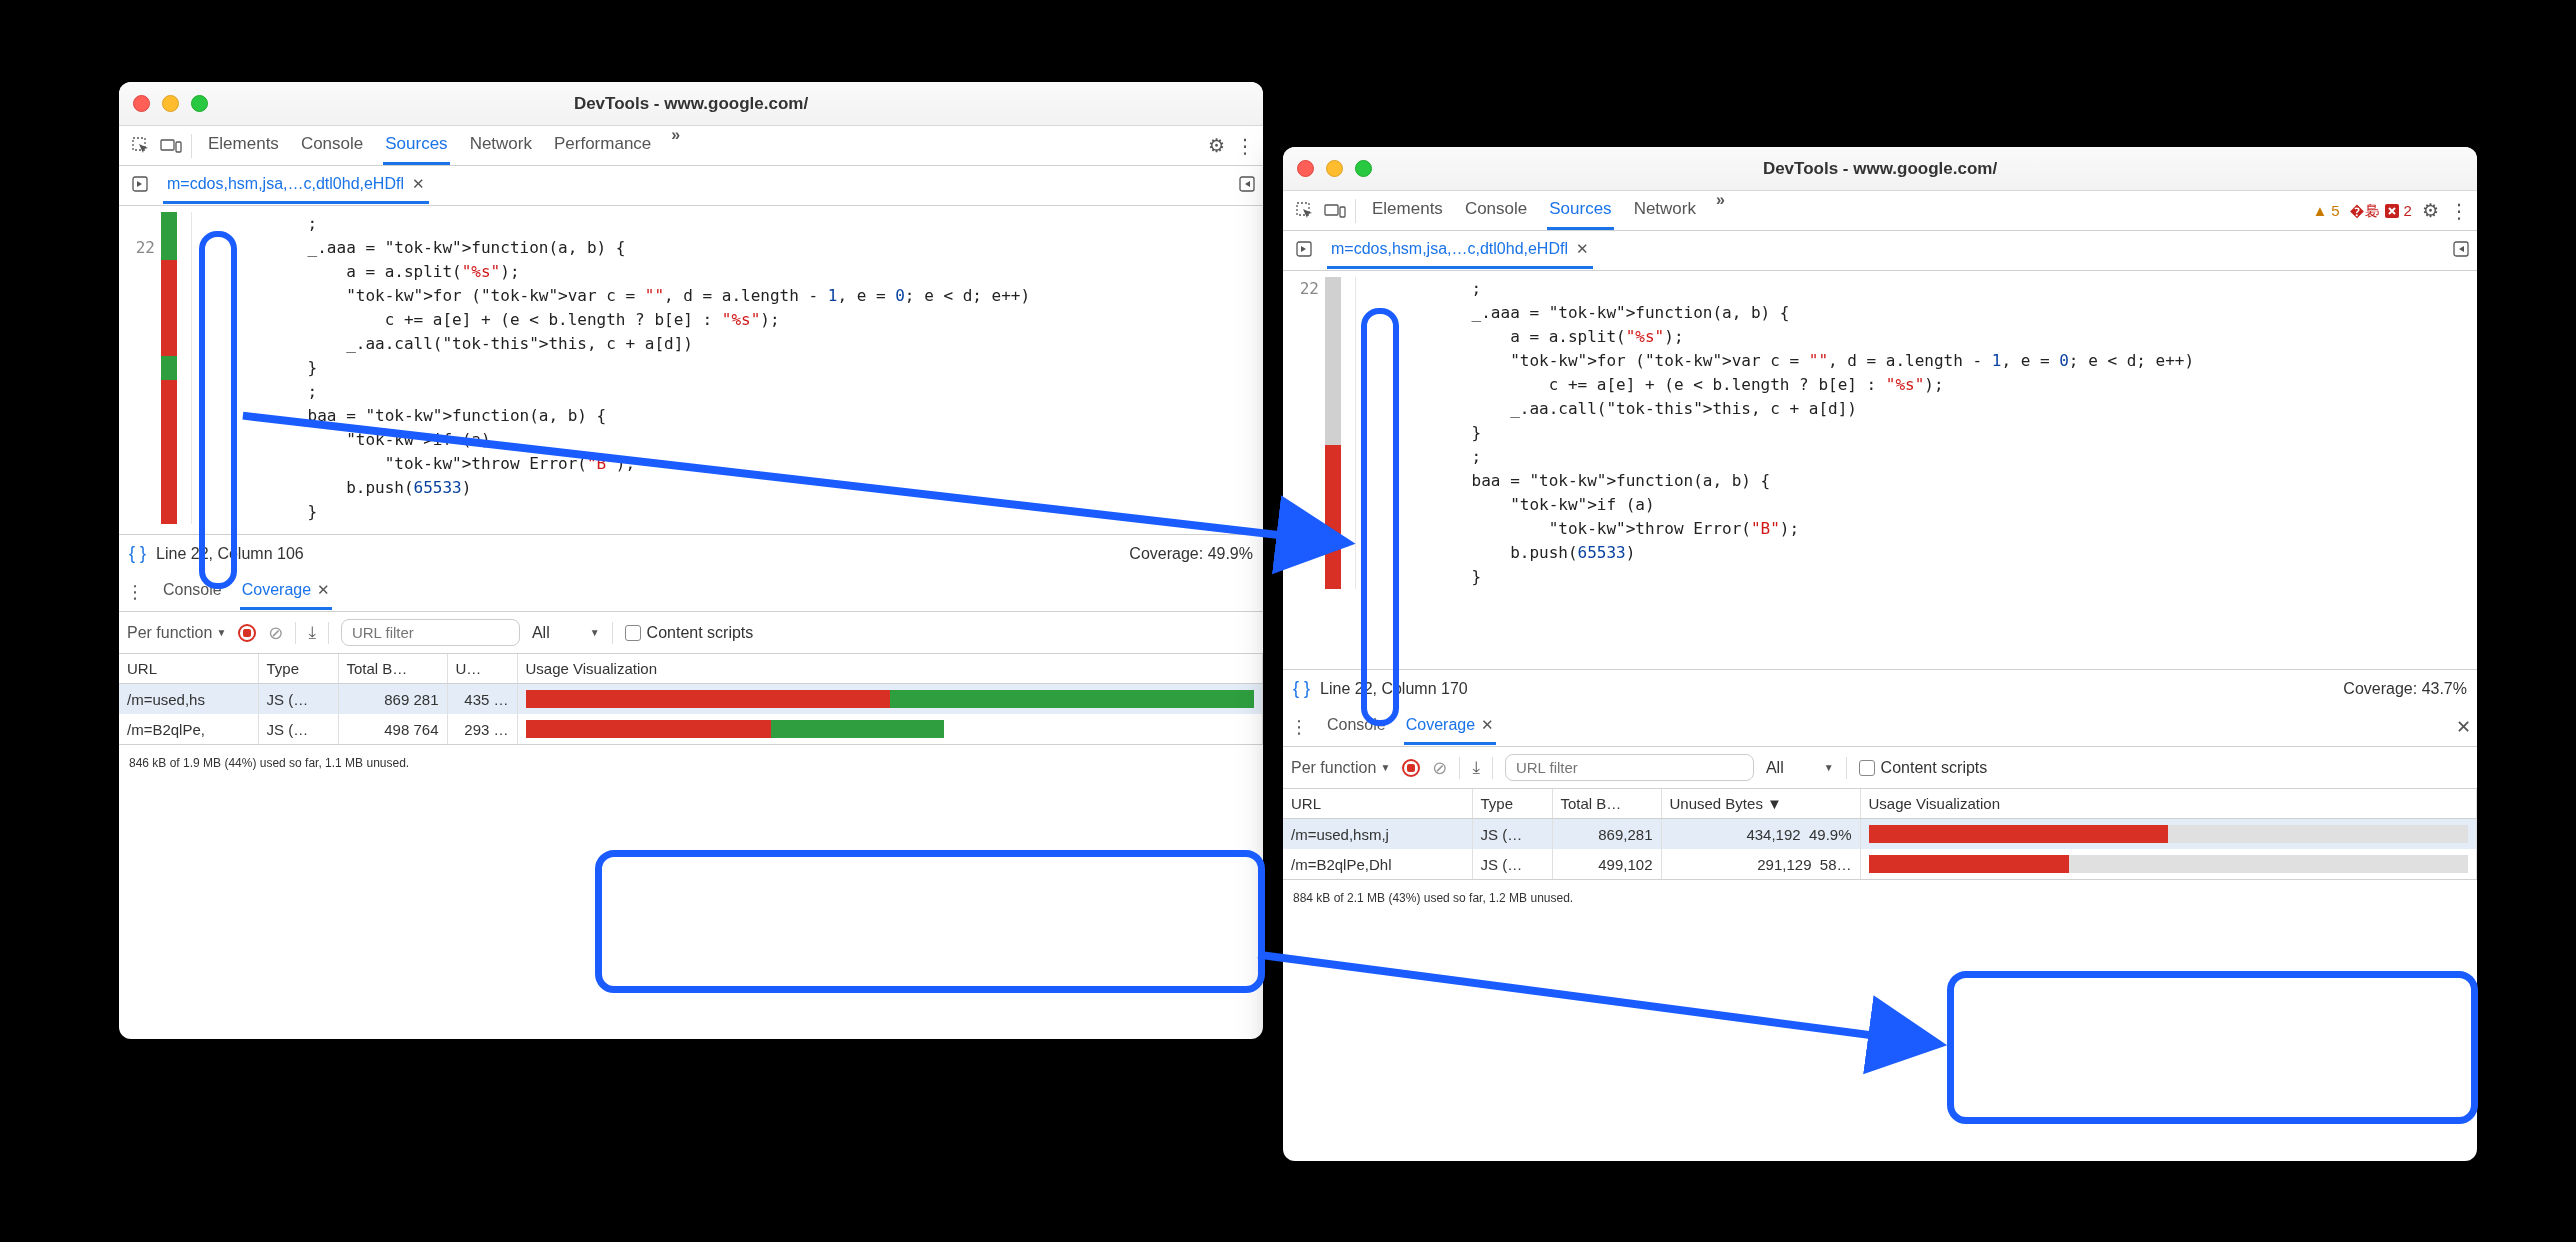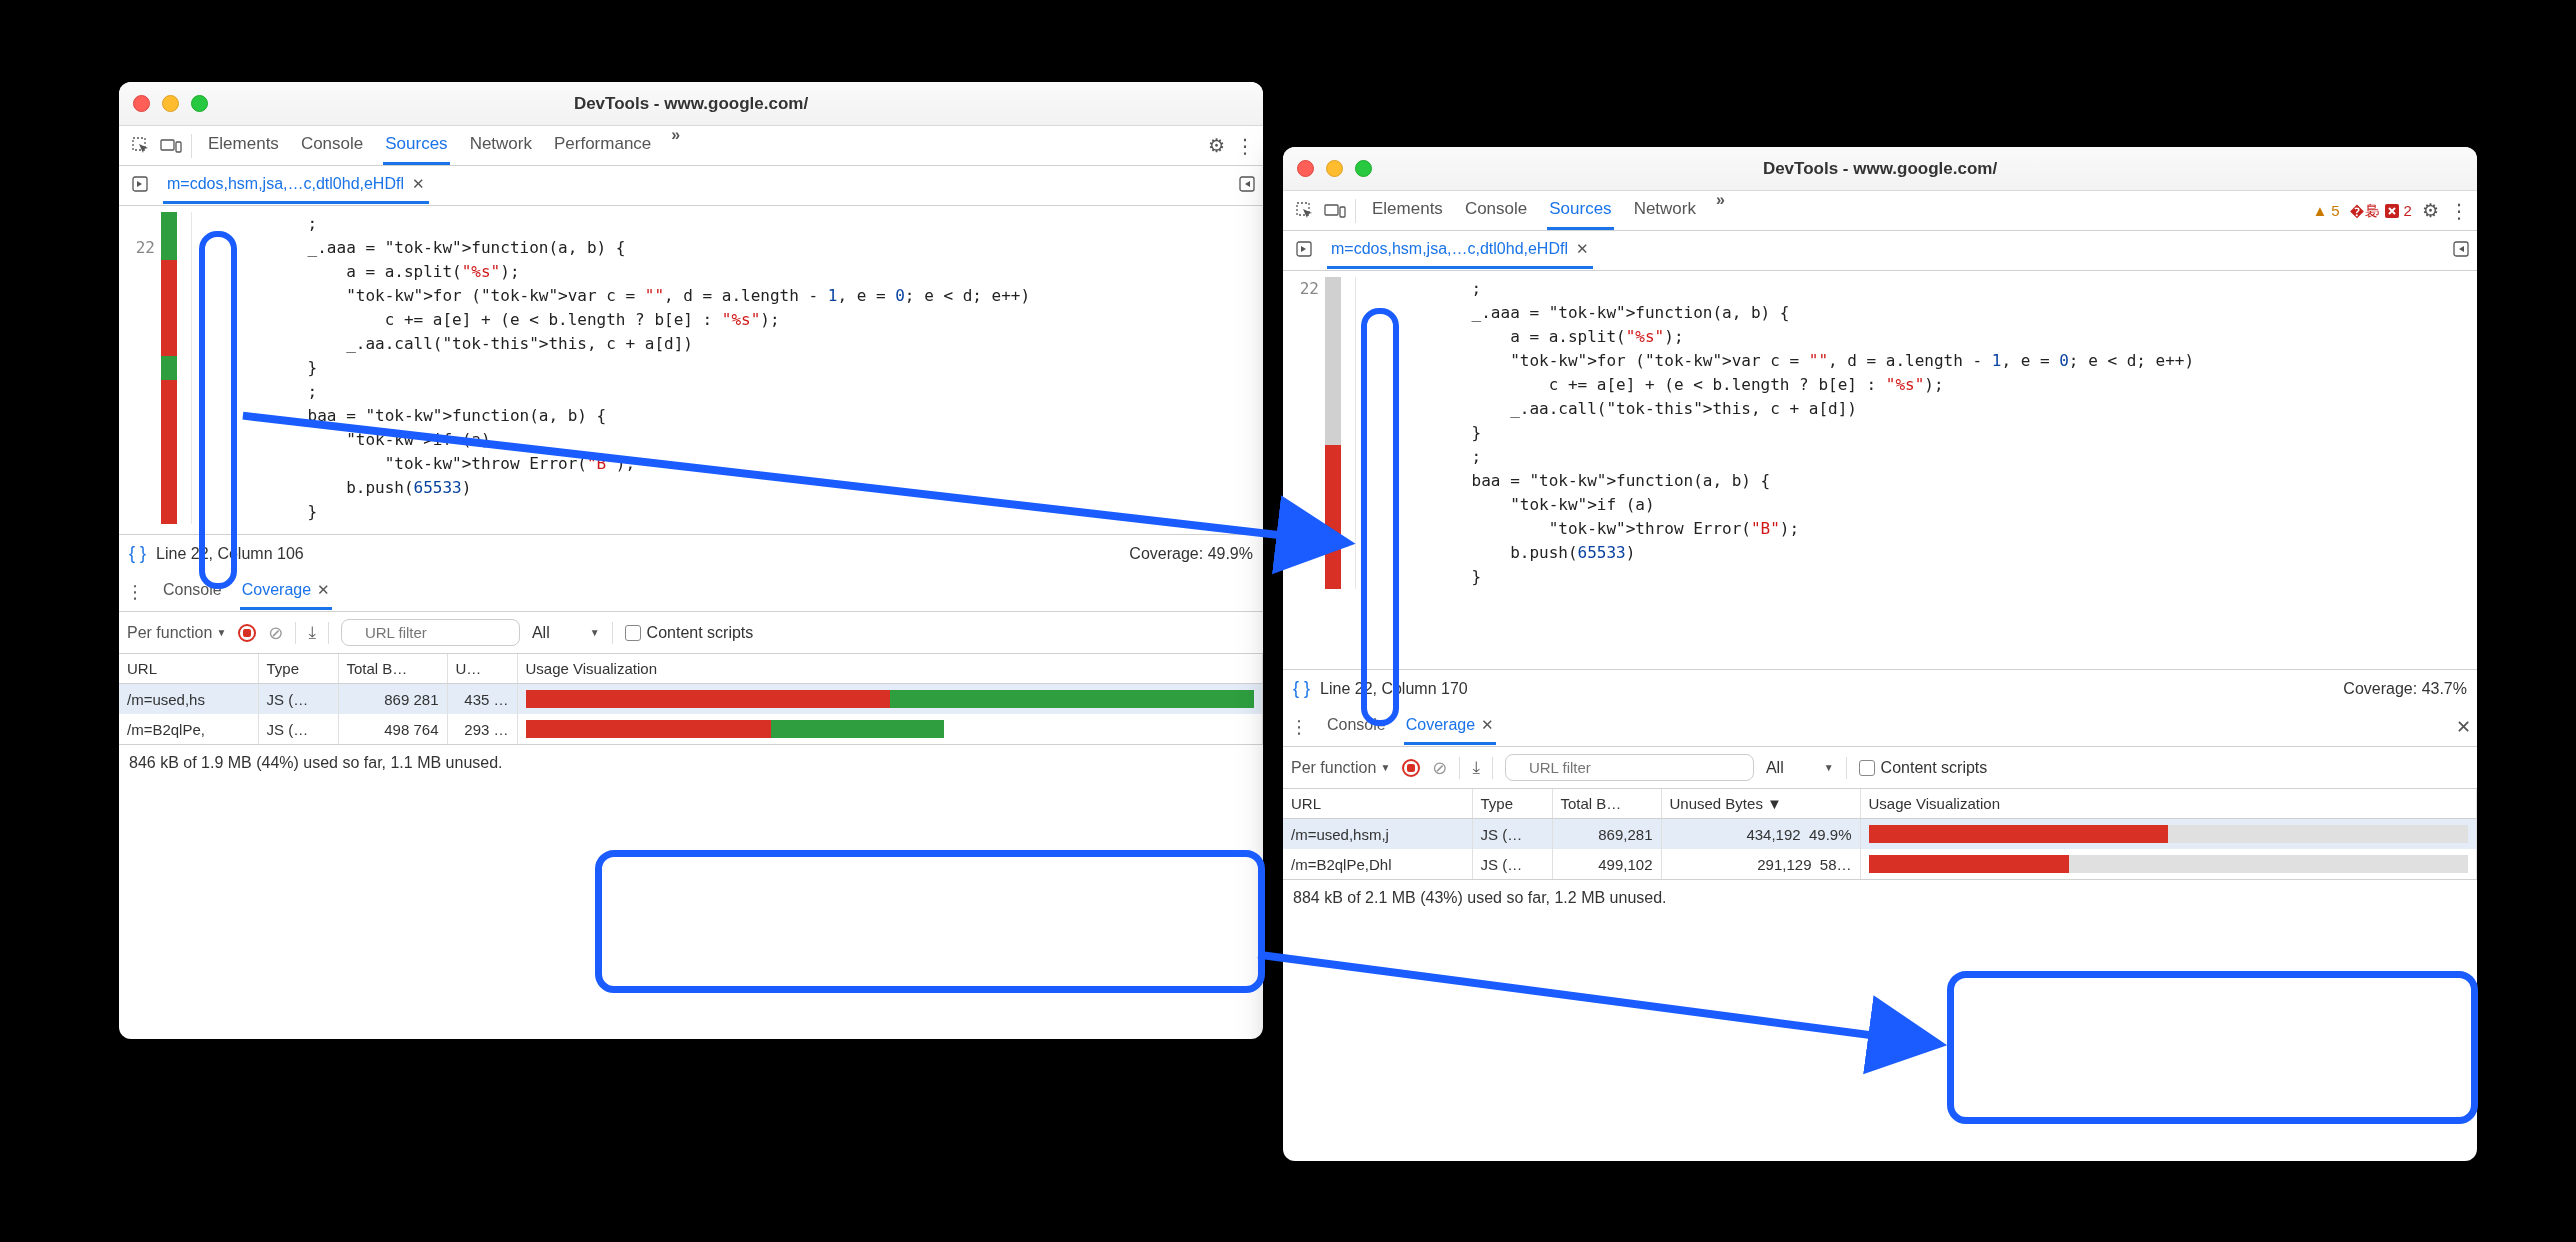--- a/index.html
+++ b/index.html
@@ -82,36 +82,36 @@
   .ptab.active { color:#1a73e8; border-bottom-color:#1a73e8; font-weight:500; }
   .ptab .x { color:#555; margin-left:6px; font-size:15px; }
   .panel-tabs .rx { margin-left:auto; color:#555; font-size:18px; }
   .cov-toolbar { height:42px; border-bottom:1px solid #d0d0d0; display:flex; align-items:center; padding:0 8px; gap:12px; font-size:16px; background:#fff; }
   .perfunc { color:#555; display:flex; align-items:center; gap:4px; }
   .perfunc .tri { font-size:10px; }
   .recbtn { width:18px; height:18px; border:2px solid #d93025; border-radius:50%; display:flex; align-items:center; justify-content:center;}
   .recbtn::after { content:""; width:8px; height:8px; background:#d93025; border-radius:2px; }
   .clearbtn { color:#999; font-size:18px; }
   .exportbtn { color:#555; font-size:17px; }
-  .urlfilter { border:1px solid #ccc; border-radius:8px; padding:4px 23px; font-size:15px; color:#777; width:179px; }
+  .urlfilter { border:1px solid #ccc; border-radius:8px; padding:4px 10px; font-size:15px; color:#777; width:179px; }
   .typesel { display:flex; align-items:center; gap:40px; color:#333; }
   .typesel .tri { font-size:10px; color:#555; }
   .cscripts { display:flex; align-items:center; gap:6px; }
   .cscripts .box { width:16px; height:16px; border:1.5px solid #888; border-radius:3px; }
   table.cov { width:100%; border-collapse:collapse; font-size:15px; }
   table.cov th { text-align:left; font-weight:400; padding:6px 8px; border-right:1px solid #e0e0e0; border-bottom:1px solid #d0d0d0; background:#fff; color:#333;}
   table.cov td { padding:5px 8px; border-right:1px solid #e0e0e0; white-space:nowrap; overflow:hidden; text-overflow:ellipsis; }
   table.cov td.num { text-align:right; font-variant-numeric:tabular-nums; }
   table.cov tr.sel td { background:#e4ecf7; }
   .vizcell { padding:6px 8px !important; }
   .viz { height:18px; display:flex; width:100%; background:transparent; }
   .viz .used { background:#2e9e3f; }
   .viz .unused { background:#d93025; }
   .viz .rest { background:#e0e0e0; }
-  .footbar { height:36px; border-top:1px solid #d0d0d0; display:flex; align-items:center; padding:16px 10px; font-size:16px; background:#fff; }
+  .footbar { height:36px; border-top:1px solid #d0d0d0; display:flex; align-items:center; padding:16px 10px; font-size:12px; background:#fff; }
   .anno-ring { position:absolute; border:6px solid #1a5cff; border-radius:18px; pointer-events:none; }
   .anno-box { position:absolute; outline:7px solid #1a5cff; border-radius:12px; pointer-events:none; }
   svg.arrow { position:absolute; overflow:visible; pointer-events:none; }
 </style>
 </head>
 <body>
 
 <div class="window" style="left:119px; top:82px; width:1144px; height:957px;">
   <div class="titlebar">
     <div class="traffic">

